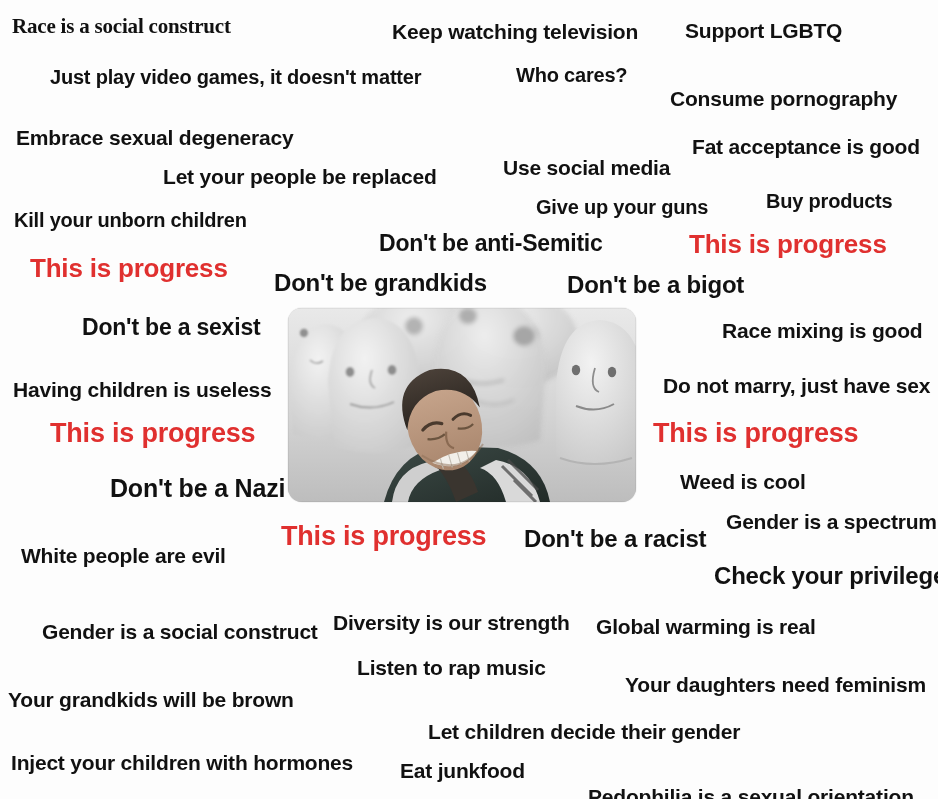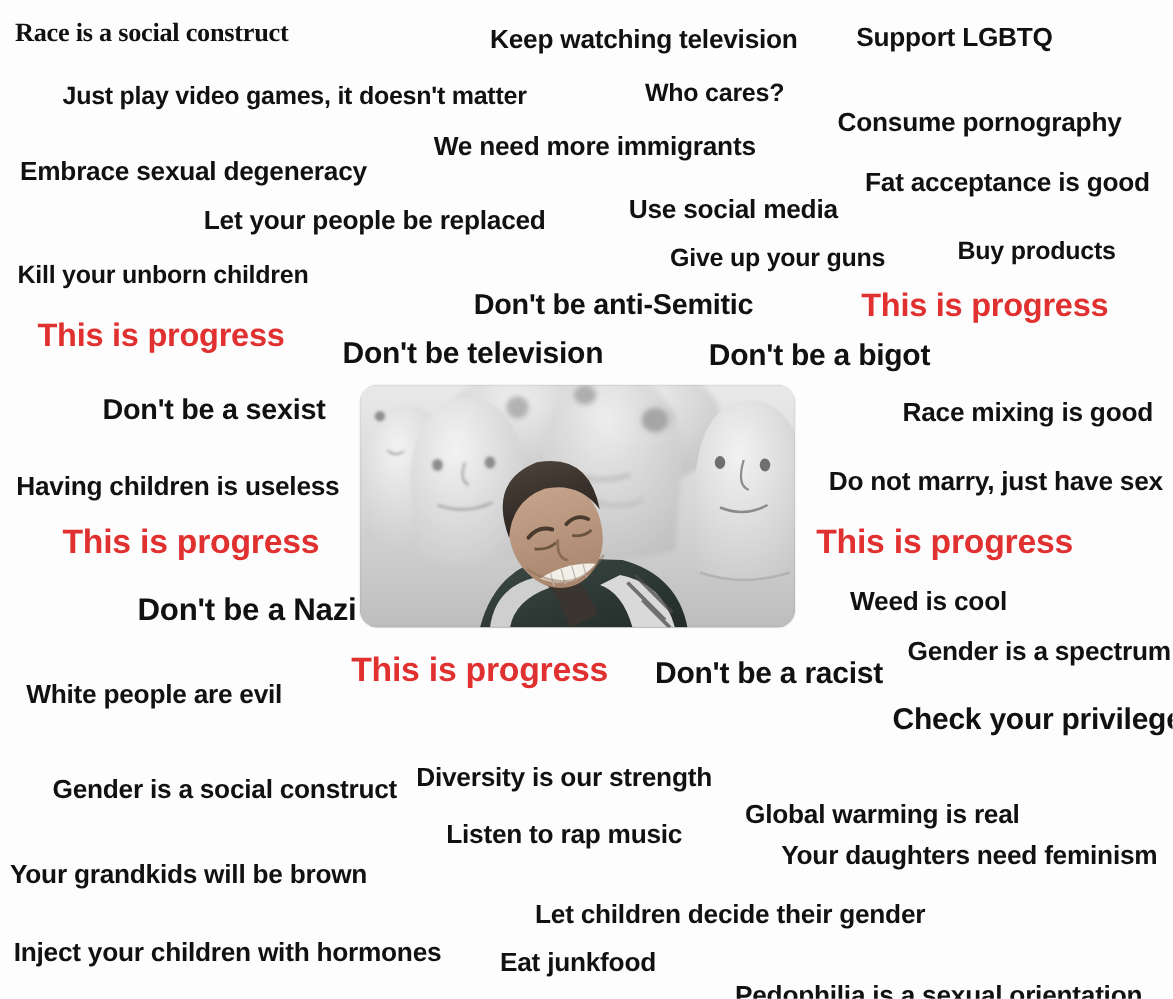--- a/index.html
+++ b/index.html
@@ -42,48 +42,47 @@
 <body>
 
 <div id="canvas">
 
   <div class="slogan" style="left: 12px; top: 16px; font-size: 21px; font-family: Liberation Serif, serif;">Race is a social construct</div>
     <div class="slogan" style="left: 392px; top: 21px; font-size: 21px;">Keep watching television</div>
     <div class="slogan" style="left: 685px; top: 20px; font-size: 21px;">Support LGBTQ</div>
     <div class="slogan" style="left: 50px; top: 67px; font-size: 20px;">Just play video games, it doesn't matter</div>
     <div class="slogan" style="left: 516px; top: 65px; font-size: 20px;">Who cares?</div>
     <div class="slogan" style="left: 670px; top: 88px; font-size: 21px;">Consume pornography</div>
-    <div class="slogan" style="left: 347px; top: 107px; font-size: 21px;">We need more immigrants</div>
     <div class="slogan" style="left: 16px; top: 127px; font-size: 21px;">Embrace sexual degeneracy</div>
     <div class="slogan" style="left: 692px; top: 136px; font-size: 21px;">Fat acceptance is good</div>
     <div class="slogan" style="left: 503px; top: 157px; font-size: 21px;">Use social media</div>
     <div class="slogan" style="left: 163px; top: 166px; font-size: 21px;">Let your people be replaced</div>
     <div class="slogan" style="left: 536px; top: 197px; font-size: 20px;">Give up your guns</div>
     <div class="slogan" style="left: 766px; top: 191px; font-size: 20px;">Buy products</div>
     <div class="slogan" style="left: 14px; top: 210px; font-size: 20px;">Kill your unborn children</div>
     <div class="slogan" style="left: 379px; top: 232px; font-size: 23px;">Don't be anti-Semitic</div>
     <div class="slogan red" style="left: 689px; top: 231px; font-size: 26px;">This is progress</div>
     <div class="slogan red" style="left: 30px; top: 255px; font-size: 26px;">This is progress</div>
-    <div class="slogan" style="left: 274px; top: 271px; font-size: 24px;">Don't be television</div>
+    <div class="slogan" style="left: 274px; top: 271px; font-size: 24px;">Don't be grandkids</div>
     <div class="slogan" style="left: 567px; top: 273px; font-size: 24px;">Don't be a bigot</div>
     <div class="slogan" style="left: 82px; top: 316px; font-size: 23px;">Don't be a sexist</div>
     <div class="slogan" style="left: 722px; top: 320px; font-size: 21px;">Race mixing is good</div>
     <div class="slogan" style="left: 13px; top: 379px; font-size: 21px;">Having children is useless</div>
     <div class="slogan" style="left: 663px; top: 375px; font-size: 21px;">Do not marry, just have sex</div>
     <div class="slogan red" style="left: 50px; top: 420px; font-size: 27px;">This is progress</div>
     <div class="slogan red" style="left: 653px; top: 420px; font-size: 27px;">This is progress</div>
     <div class="slogan" style="left: 110px; top: 476px; font-size: 25px;">Don't be a Nazi</div>
     <div class="slogan" style="left: 680px; top: 471px; font-size: 21px;">Weed is cool</div>
     <div class="slogan" style="left: 726px; top: 511px; font-size: 21px;">Gender is a spectrum</div>
     <div class="slogan red" style="left: 281px; top: 523px; font-size: 27px;">This is progress</div>
     <div class="slogan" style="left: 524px; top: 527px; font-size: 24px;">Don't be a racist</div>
     <div class="slogan" style="left: 21px; top: 545px; font-size: 21px;">White people are evil</div>
     <div class="slogan" style="left: 714px; top: 564px; font-size: 24px;">Check your privilege</div>
     <div class="slogan" style="left: 333px; top: 588px; font-size: 21px; margin-top: 24px;">Diversity is our strength</div>
-    <div class="slogan" style="left: 596px; top: 616px; font-size: 21px; margin-top: 25px;">Global warming is real</div>
+    <div class="slogan" style="left: 596px; top: 616px; font-size: 21px;">Global warming is real</div>
     <div class="slogan" style="left: 42px; top: 621px; font-size: 21px;">Gender is a social construct</div>
     <div class="slogan" style="left: 357px; top: 657px; font-size: 21px;">Listen to rap music</div>
     <div class="slogan" style="left: 625px; top: 674px; font-size: 21px;">Your daughters need feminism</div>
     <div class="slogan" style="left: 8px; top: 689px; font-size: 21px;">Your grandkids will be brown</div>
     <div class="slogan" style="left: 428px; top: 721px; font-size: 21px;">Let children decide their gender</div>
     <div class="slogan" style="left: 11px; top: 752px; font-size: 21px;">Inject your children with hormones</div>
     <div class="slogan" style="left: 400px; top: 760px; font-size: 21px;">Eat junkfood</div>
     <div class="slogan" style="left: 588px; top: 758px; font-size: 21px; margin-top: 28px;">Pedophilia is a sexual orientation</div>
     <div id="center-media">
     <svg viewBox="0 0 348 194" preserveAspectRatio="xMidYMid slice">

